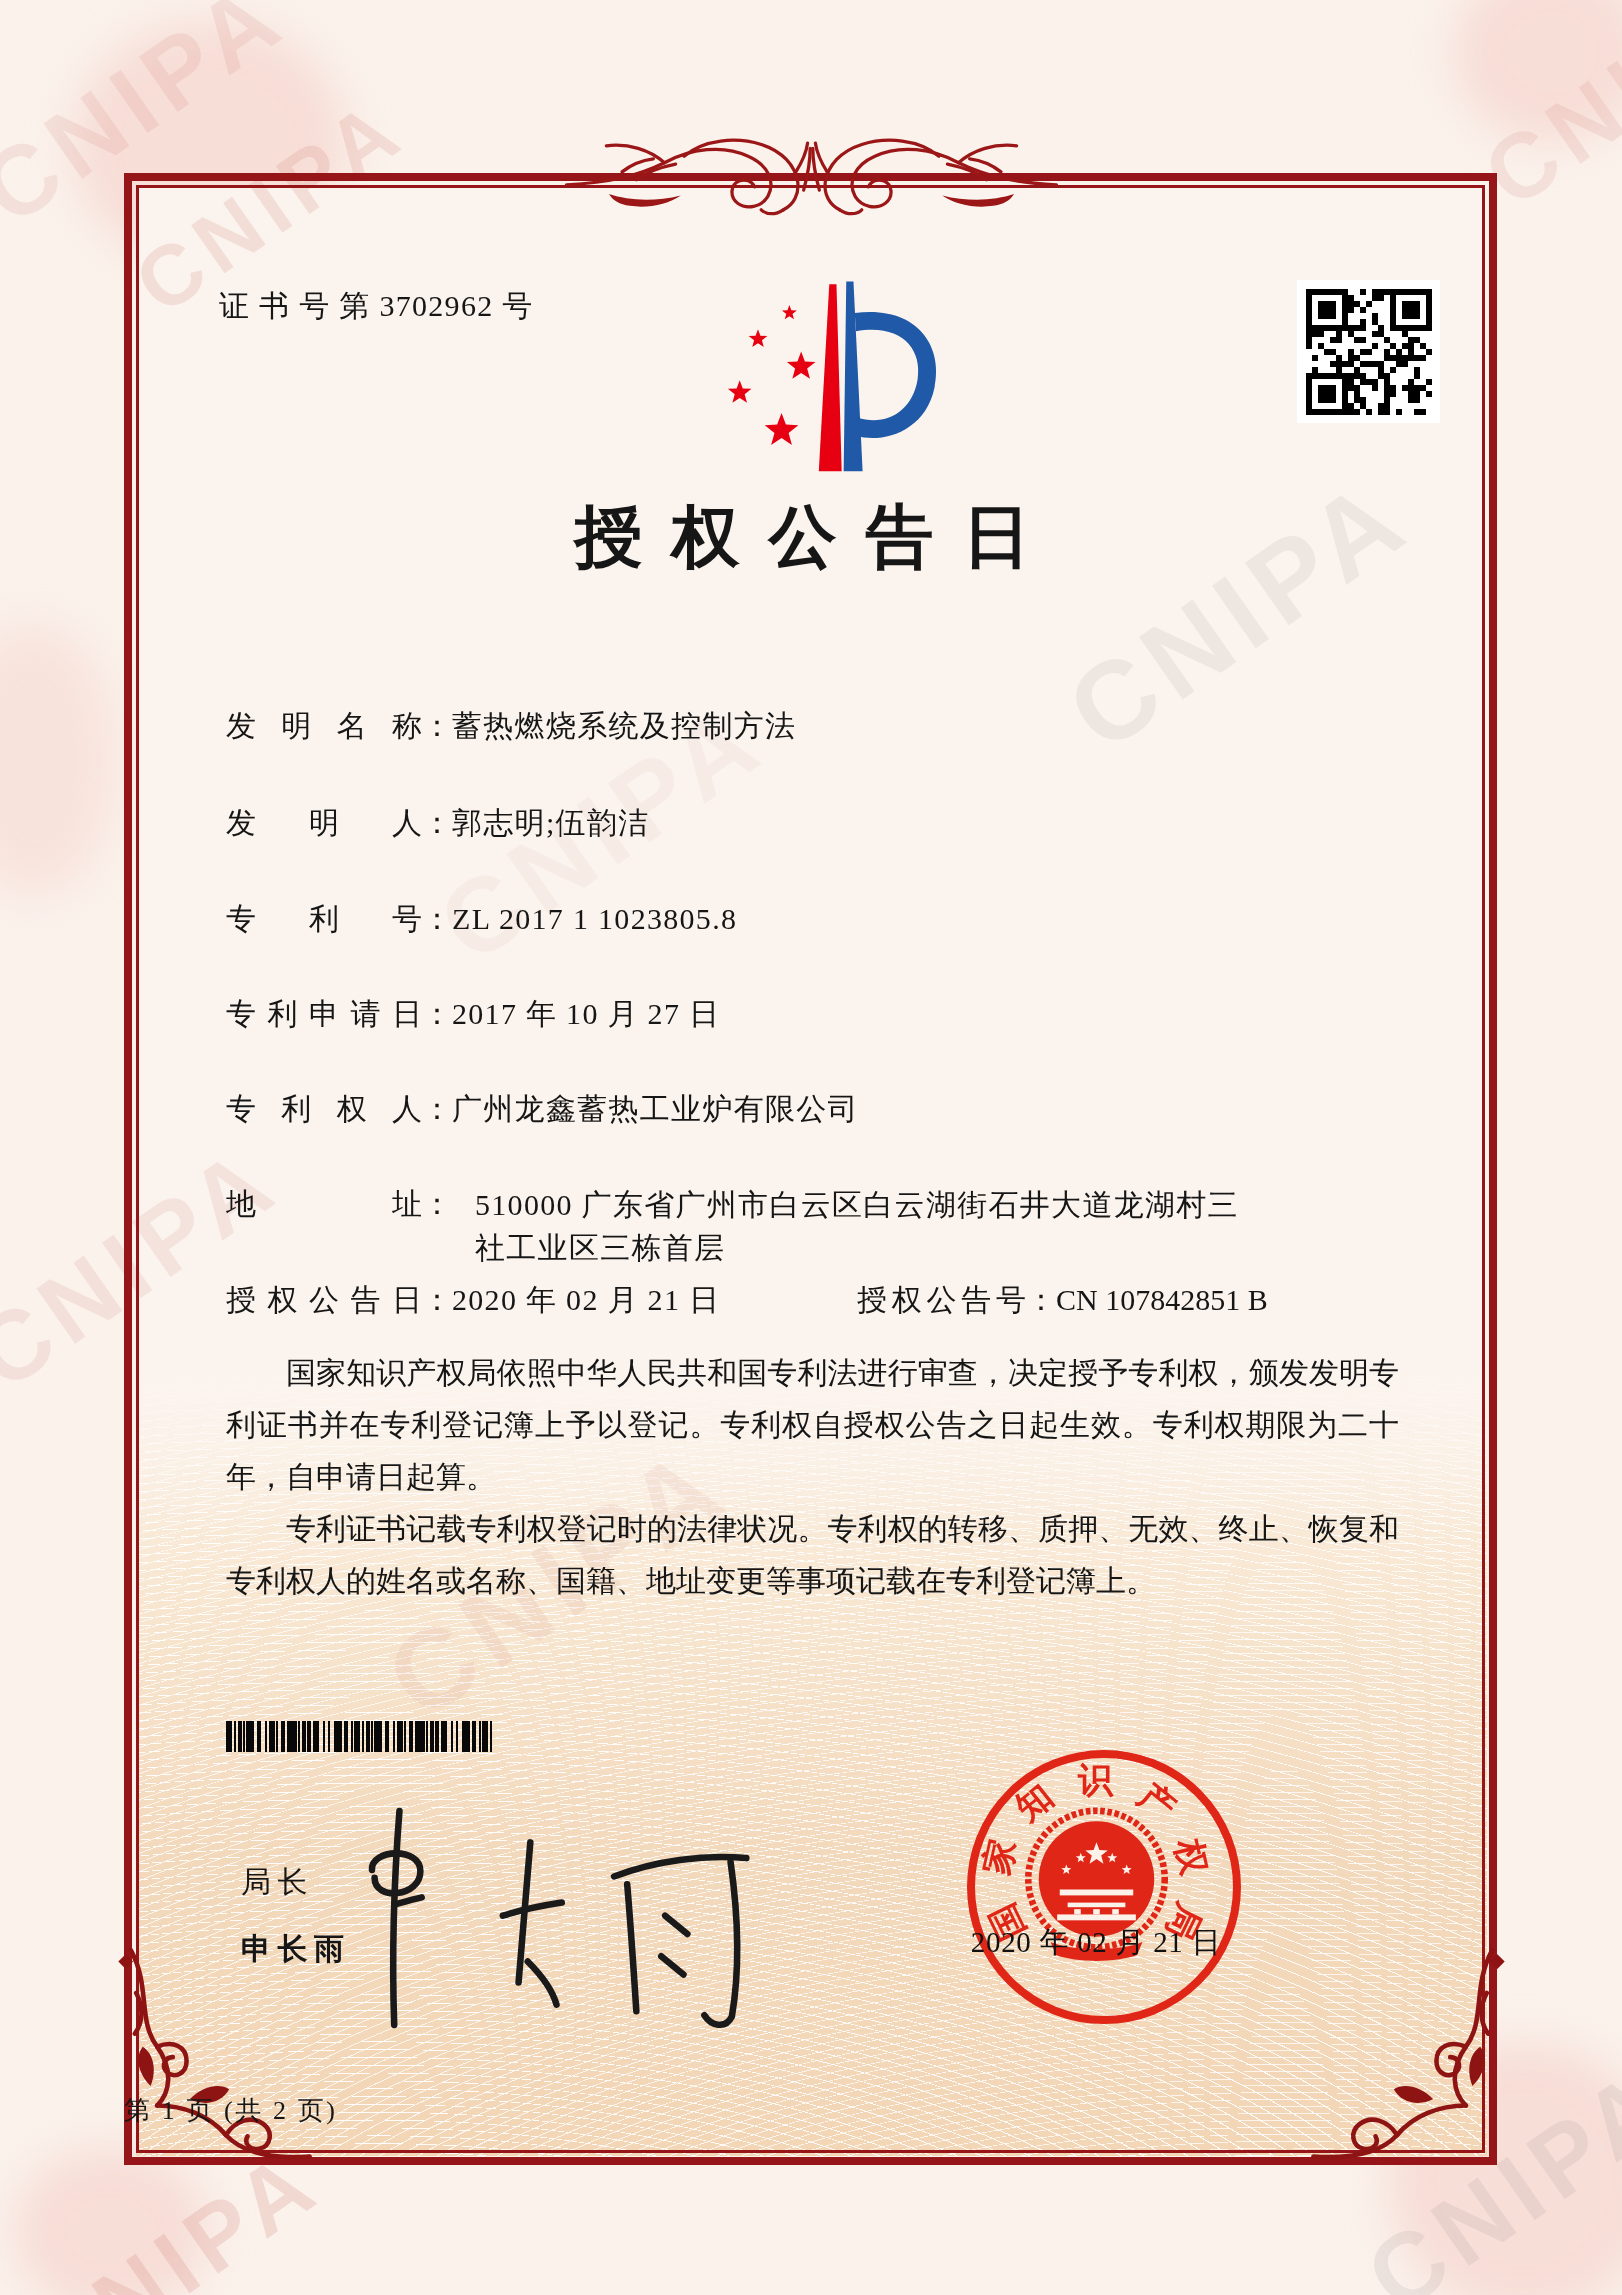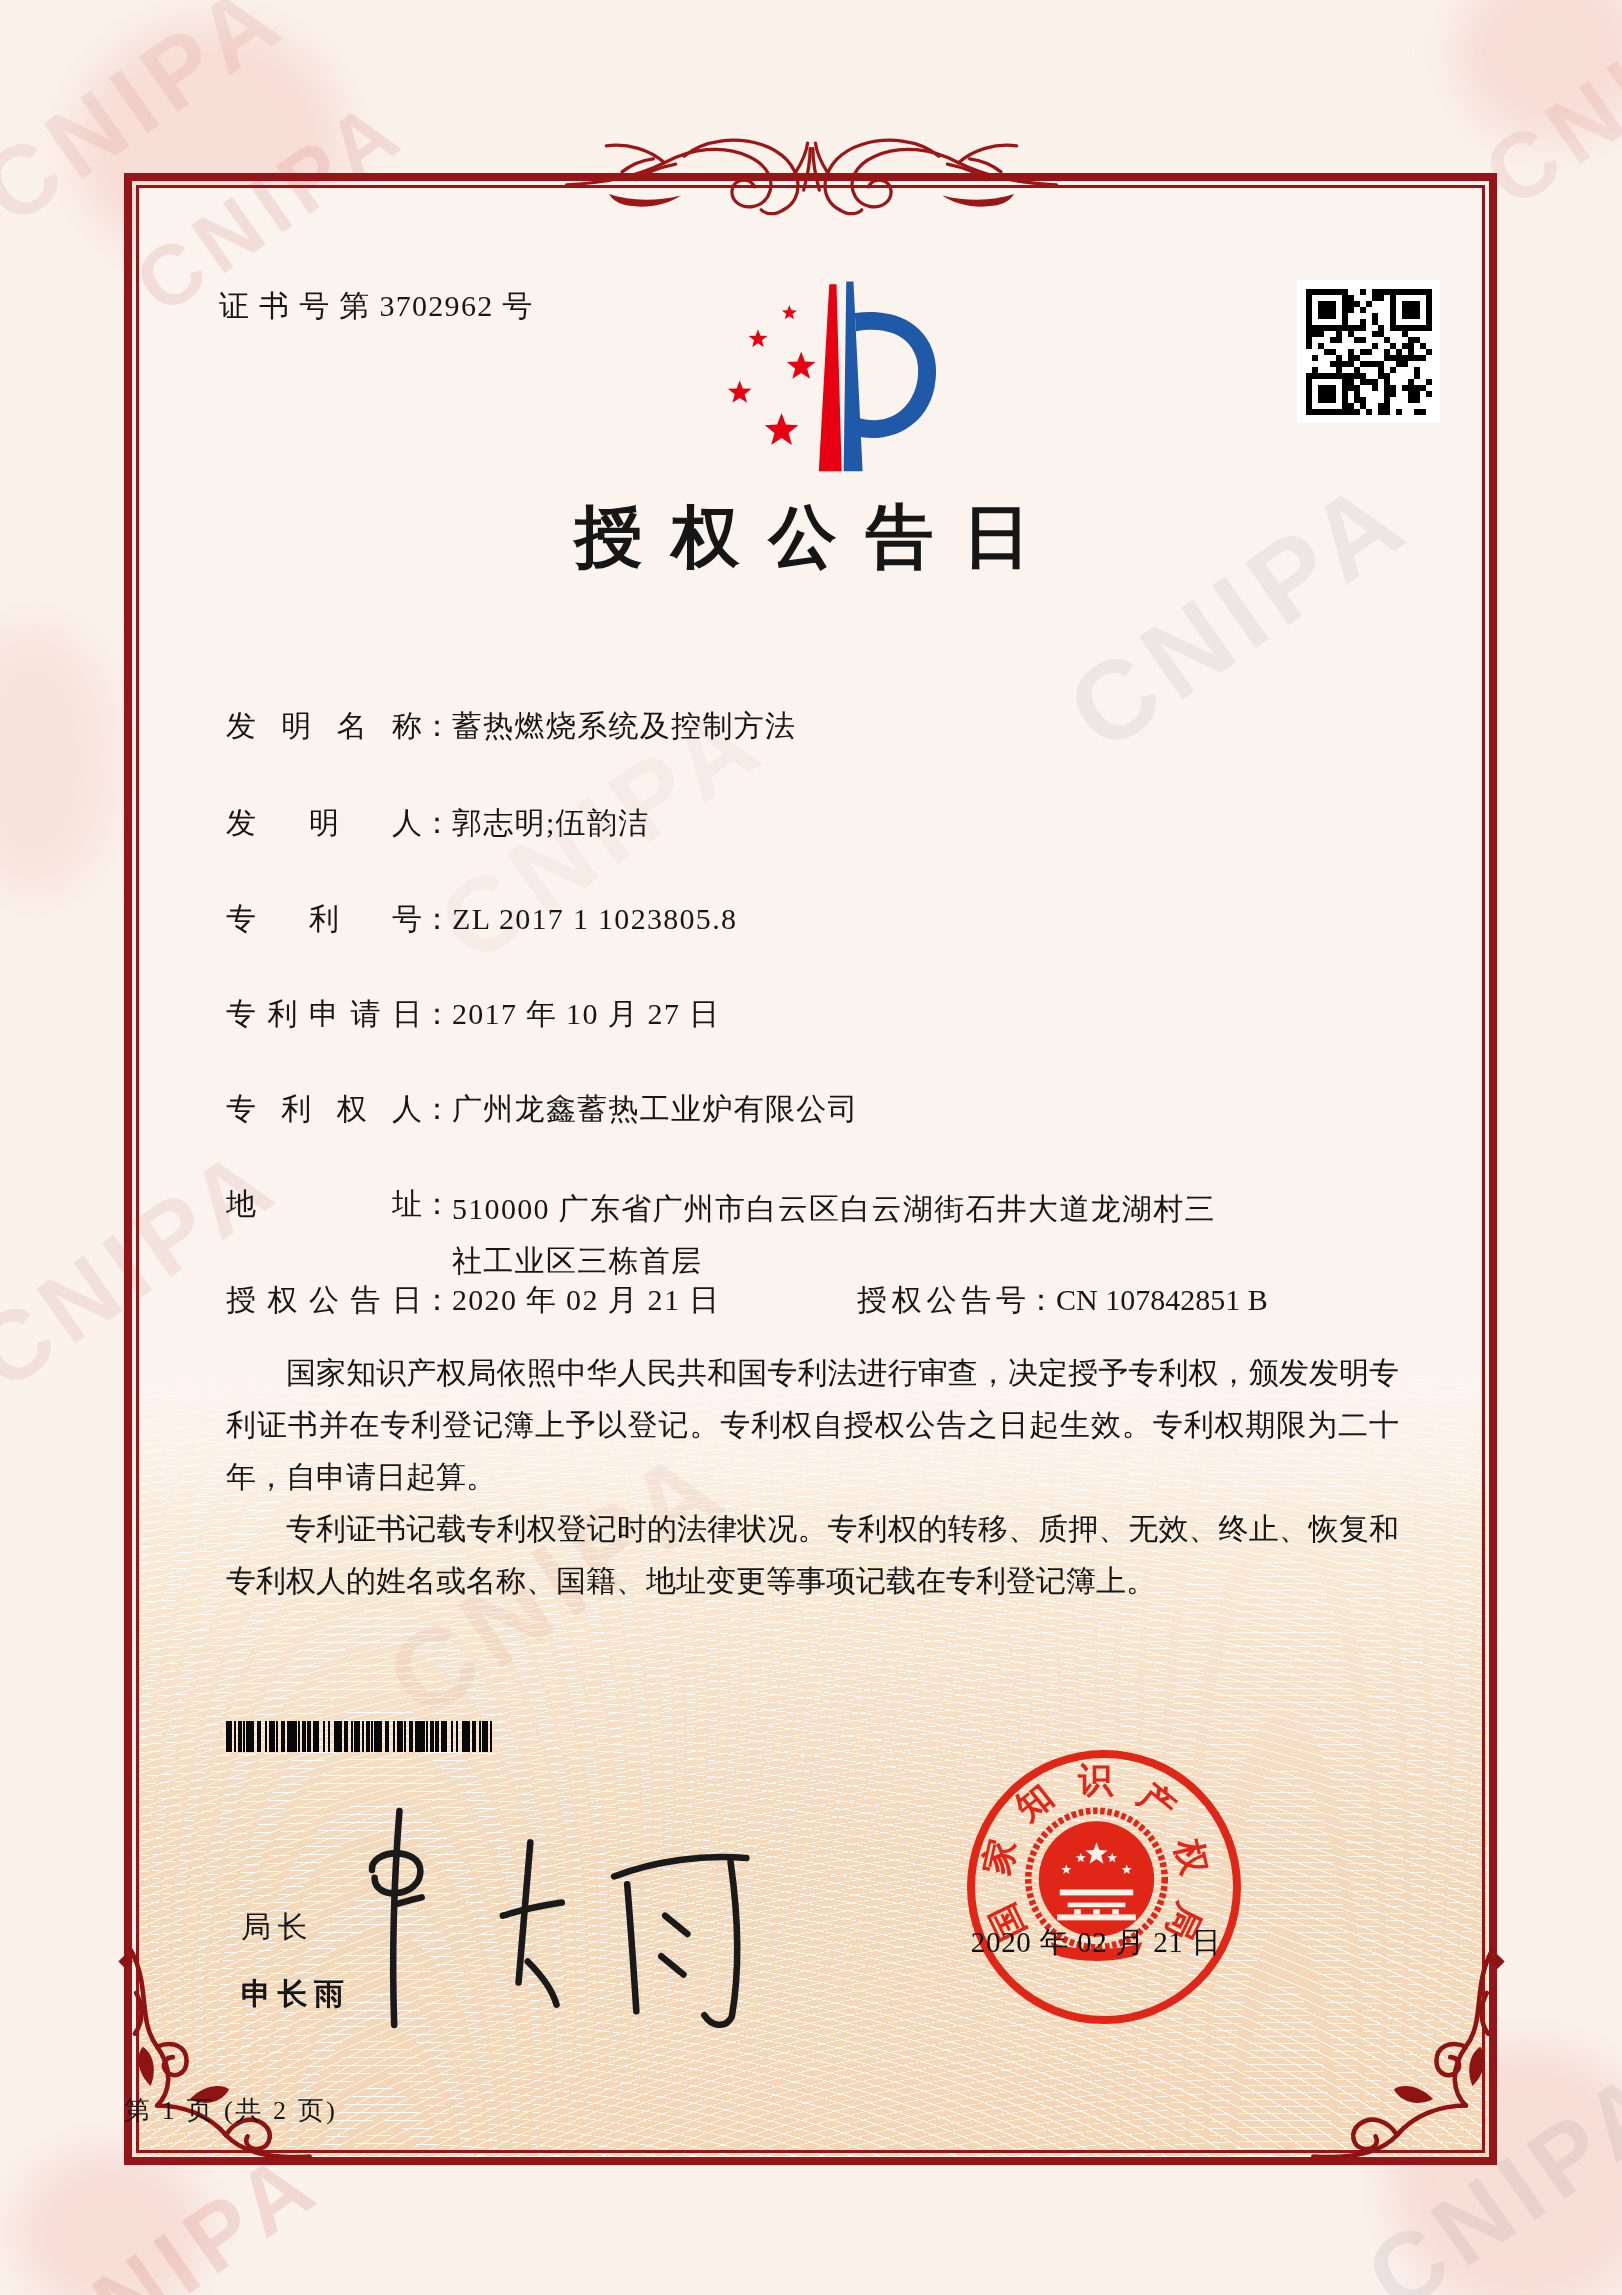--- a/index.html
+++ b/index.html
@@ -47,33 +47,33 @@
   .qr{position:absolute;left:1297px;top:280px;width:143px;height:143px;background:#fff;
       display:flex;align-items:center;justify-content:center;}
   .title{position:absolute;left:124px;top:492px;width:1357px;text-align:center;
          font-size:68px;font-weight:bold;letter-spacing:29px;text-indent:29px;}
 
   .row{position:absolute;left:226px;right:196px;font-size:30px;line-height:41px;display:flex;align-items:flex-start;}
   .row .lbl{display:inline-block;width:196px;text-align:justify;text-align-last:justify;flex:none;}
   .row .colon{flex:none;}
   .row .val{letter-spacing:1.3px;white-space:pre-line;max-width:968px;}
   .r1{top:705px;} .r2{top:802px;} .r3{top:898px;} .r4{top:993px;} .r5{top:1088px;}
-  .r6{top:1183px;} .r6 .val{line-height:52px;}
+  .r6{top:1183px;} .r6 .val{line-height:43px;margin-left:23px;}
   .r7{top:1279px;}
   .grant-no{position:absolute;left:857px;top:1279px;font-size:30px;line-height:41px;display:flex;}
   .grant-no .lbl{display:inline-block;width:169px;text-align:justify;text-align-last:justify;flex:none;}
 
   .body-text{position:absolute;left:226px;width:1173px;top:1347px;font-size:30px;line-height:52px;
              text-align:justify;}
   .body-text p{margin:0;text-indent:2em;}
 
   .barcode{position:absolute;left:226px;top:1721px;width:275px;height:31px;font-size:0;}
   .barcode i{display:inline-block;height:100%;background:#080808;}
 
-  .sig-label{position:absolute;left:241px;font-size:30px;letter-spacing:6.5px;margin-top:45px;}
+  .sig-label{position:absolute;left:241px;font-size:30px;letter-spacing:6.5px;}
   .sl1{top:1862px;} .sl2{top:1929px;font-weight:bold;}
   .sig-svg{position:absolute;left:334px;top:1799px;width:445px;height:236px;}
 
   .seal{position:absolute;left:965px;top:1748px;width:262px;height:262px;}
   .seal-ring{position:absolute;left:2px;top:2px;width:258px;height:258px;border:8.5px solid #e02617;border-radius:50%;}
   .seal-org{position:absolute;left:0;top:0;width:262px;height:262px;}
   .seal-org span{position:absolute;left:113px;top:113px;width:35px;height:35px;font-size:35px;line-height:35px;
                  font-weight:bold;color:#e02617;text-align:center;}
   .seal-emblem{position:absolute;left:56px;top:49px;width:151px;height:164px;}
   .seal-date{position:absolute;left:0;top:175px;width:262px;text-align:center;font-size:29px;color:#111;

